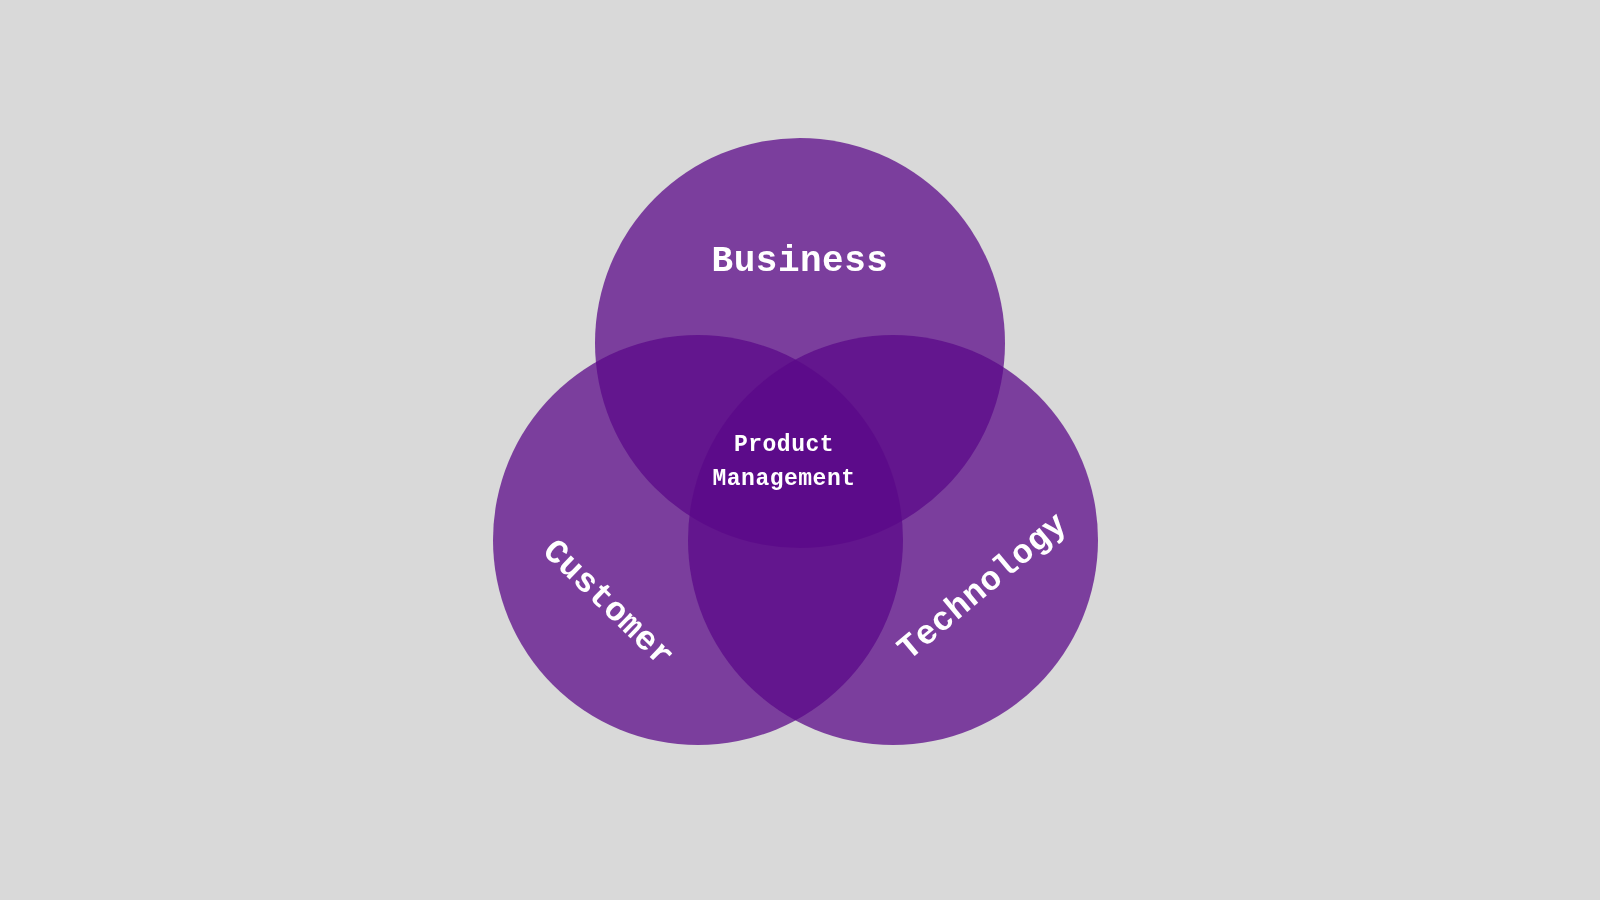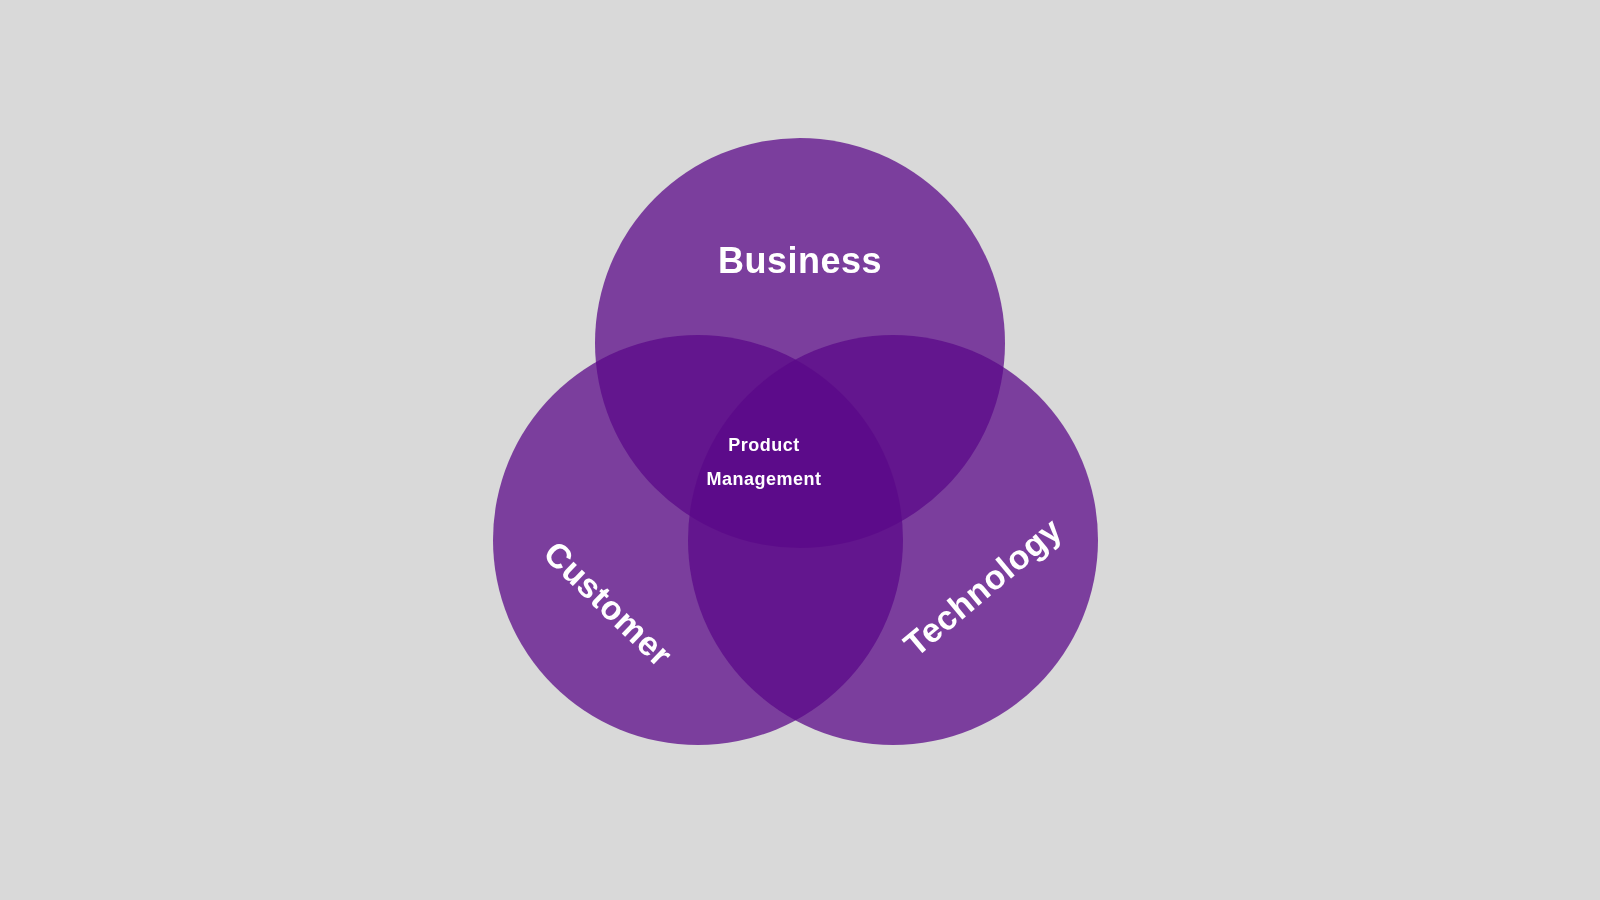--- a/index.html
+++ b/index.html
@@ -18,20 +18,21 @@
     width: 1600px;
     height: 900px;
     background: #d9d9d9;
   }
   .venn {
     position: absolute;
     left: 0;
     top: 0;
     width: 1600px;
     height: 900px;
+    font-family: Liberation Mono, monospace;
   }
   .circle {
     position: absolute;
     width: 410px;
     height: 410px;
     border-radius: 50%;
     background: rgba(90, 8, 136, 0.74);
   }
   .circle.business {
     left: 595px;
@@ -65,23 +66,23 @@
     font-size: 34px;
     transform: translate(-50%, -50%) rotate(44deg);
   }
   .label-technology {
     left: 983px;
     top: 587px;
     font-size: 34px;
     transform: translate(-50%, -50%) rotate(-40deg);
   }
   .label-center {
-    left: 764px;
+    left: 784px;
     top: 462px;
-    font-size: 18px;
+    font-size: 23px;
     line-height: 34px;
     white-space: normal;
     width: 190px;
   }
 </style>
 </head>
 <body>
 
 <div class="stage">
   <div class="venn">

